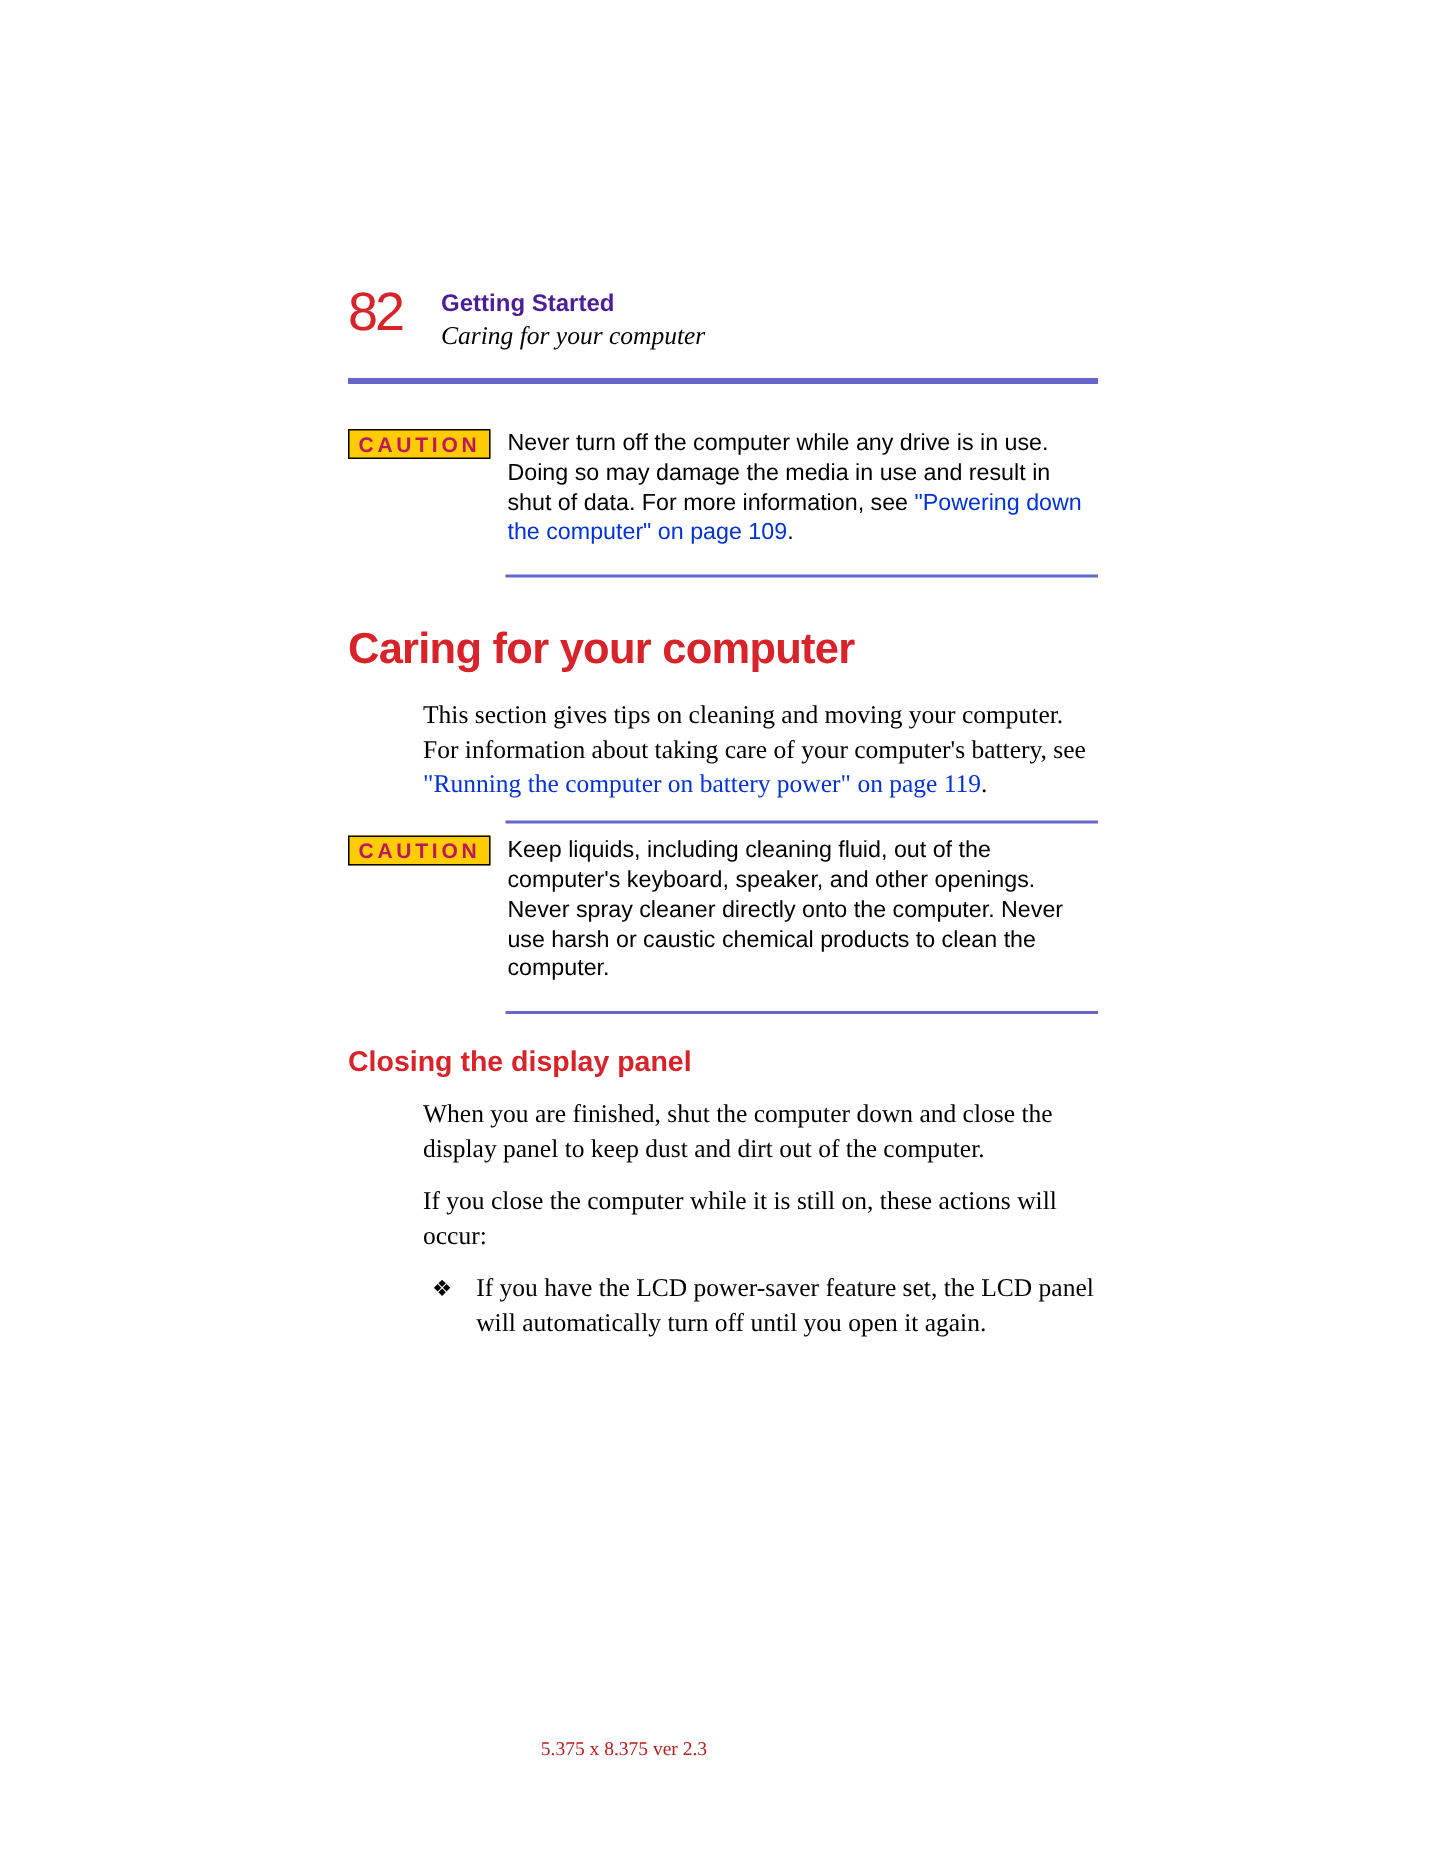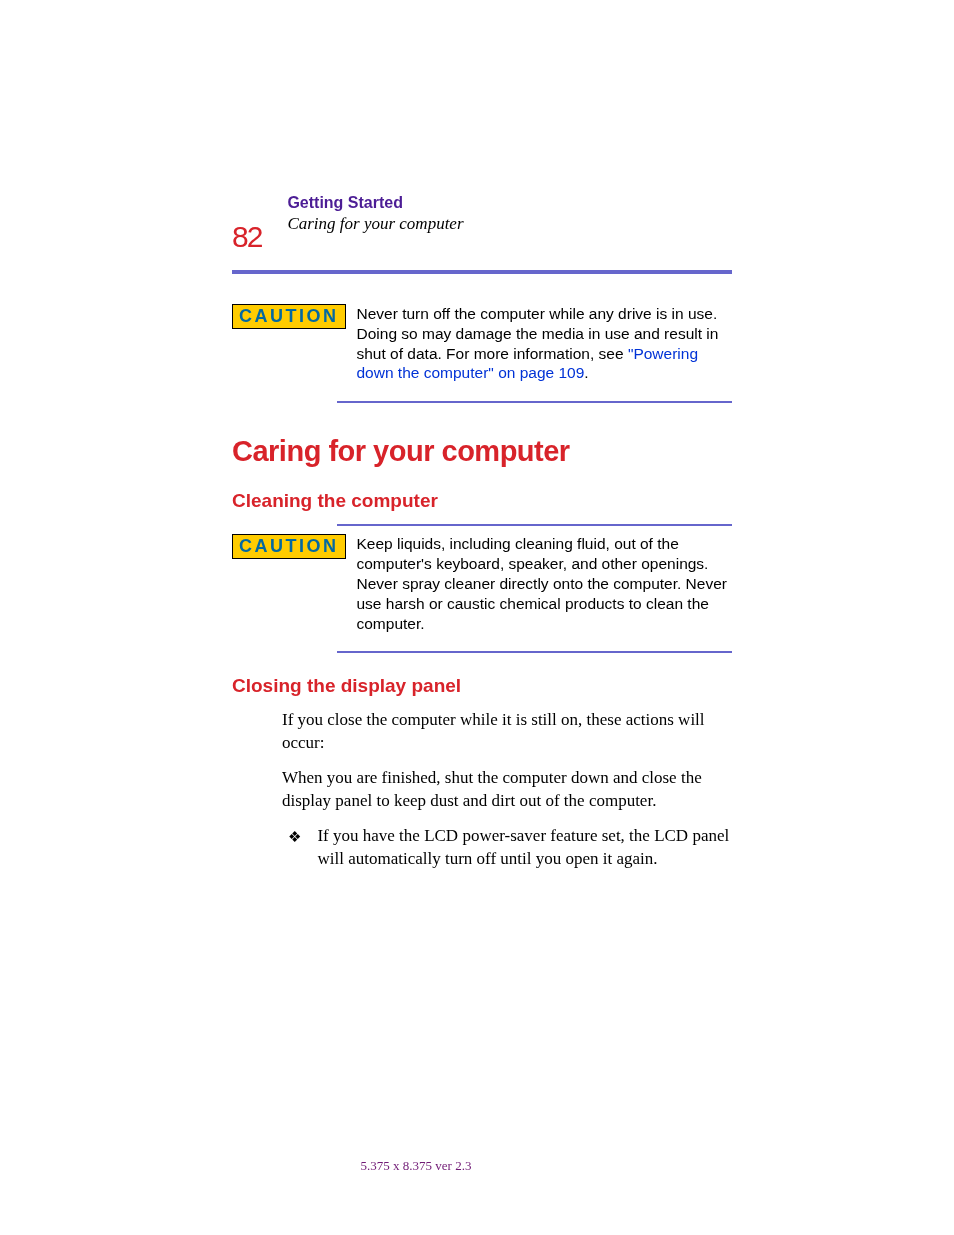--- a/index.html
+++ b/index.html
@@ -17,27 +17,26 @@
     top: 190px;
     width: 500px;
   }
   .header-row {
     display: flex;
     align-items: flex-start;
     margin-bottom: 18px;
   }
   .page-number {
     font-family: Arial, Helvetica, sans-serif;
-    font-size: 30px;
+    font-size: 36px;
     font-weight: 400;
     color: #d8232a;
     line-height: 1;
     letter-spacing: -2px;
     margin-right: 26px;
-    margin-top: 32px;
   }
   .header-text {
     padding-top: 4px;
   }
   .chapter-title {
     font-family: Arial, Helvetica, sans-serif;
     font-size: 16px;
     font-weight: bold;
     color: #4c1d95;
     margin: 0 0 2px 0;
@@ -62,23 +61,23 @@
     margin-left: 105px;
   }
   .caution-block {
     margin-top: 30px;
     display: flex;
     align-items: flex-start;
   }
   .caution-label {
     font-family: Arial, Helvetica, sans-serif;
     font-weight: bold;
-    font-size: 18px;
+    font-size: 14px;
     letter-spacing: 2.5px;
-    color: #0369a1;
+    color: #be185d;
     background: #ffcc00;
     border: 1.5px solid #000;
     padding: 1px 6px;
     margin-right: 11px;
     flex-shrink: 0;
     text-align: center;
   }
   .caution-text {
     font-family: Arial, Helvetica, sans-serif;
     font-size: 15.5px;
@@ -131,21 +130,21 @@
     color: #000;
     font-size: 15px;
     padding-top: 2px;
   }
   .footer {
     position: absolute;
     width: 832px;
     top: 1158px;
     text-align: center;
     font-size: 13px;
-    color: #701a75;
+    color: #b91c1c;
   }
 </style>
 </head>
 <body>
 
 <div class="page">
 
   <div class="header-row">
     <div class="page-number">82</div>
     <div class="header-text">
@@ -160,38 +159,40 @@
     <div class="caution-label">CAUTION</div>
     <div class="caution-text">
       <span>Never turn off the computer while any drive is in use. Doing so may damage the media in use and result in shut of data. For more information, see </span><span class="link">"Powering down the computer" on page 109</span><span>.</span>
     </div>
   </div>
 
   <hr class="caution-rule">
 
   <h1 class="h1">Caring for your computer</h1>
 
+  <p class="body-text">
+    <span>This section gives tips on cleaning and moving your computer. For information about taking care of your computer's battery, see </span><span class="link">"Running the computer on battery power" on page 119</span><span>.</span>
+  </p>
 
-  <h2 class="h2">Cleaning the computer</h2>
 
   <hr class="rule-thin">
 
   <div class="caution-block" style="margin-top:8px;">
     <div class="caution-label">CAUTION</div>
     <div class="caution-text">Keep liquids, including cleaning fluid, out of the computer's keyboard, speaker, and other openings. Never spray cleaner directly onto the computer. Never use harsh or caustic chemical products to clean the computer.</div>
   </div>
 
   <hr class="caution-rule">
 
 
   <h2 class="h2">Closing the display panel</h2>
 
+  <p class="body-text">When you are finished, shut the computer down and close the display panel to keep dust and dirt out of the computer.</p>
+
   <p class="body-text">If you close the computer while it is still on, these actions will occur:</p>
-
-  <p class="body-text">When you are finished, shut the computer down and close the display panel to keep dust and dirt out of the computer.</p>
 
   <div class="bullet-row">
     <div class="bullet-mark">❖</div>
     <div>If you have the LCD power-saver feature set, the LCD panel will automatically turn off until you open it again.</div>
   </div>
 
 </div>
 
 <div class="footer">5.375 x 8.375 ver 2.3</div>
 

